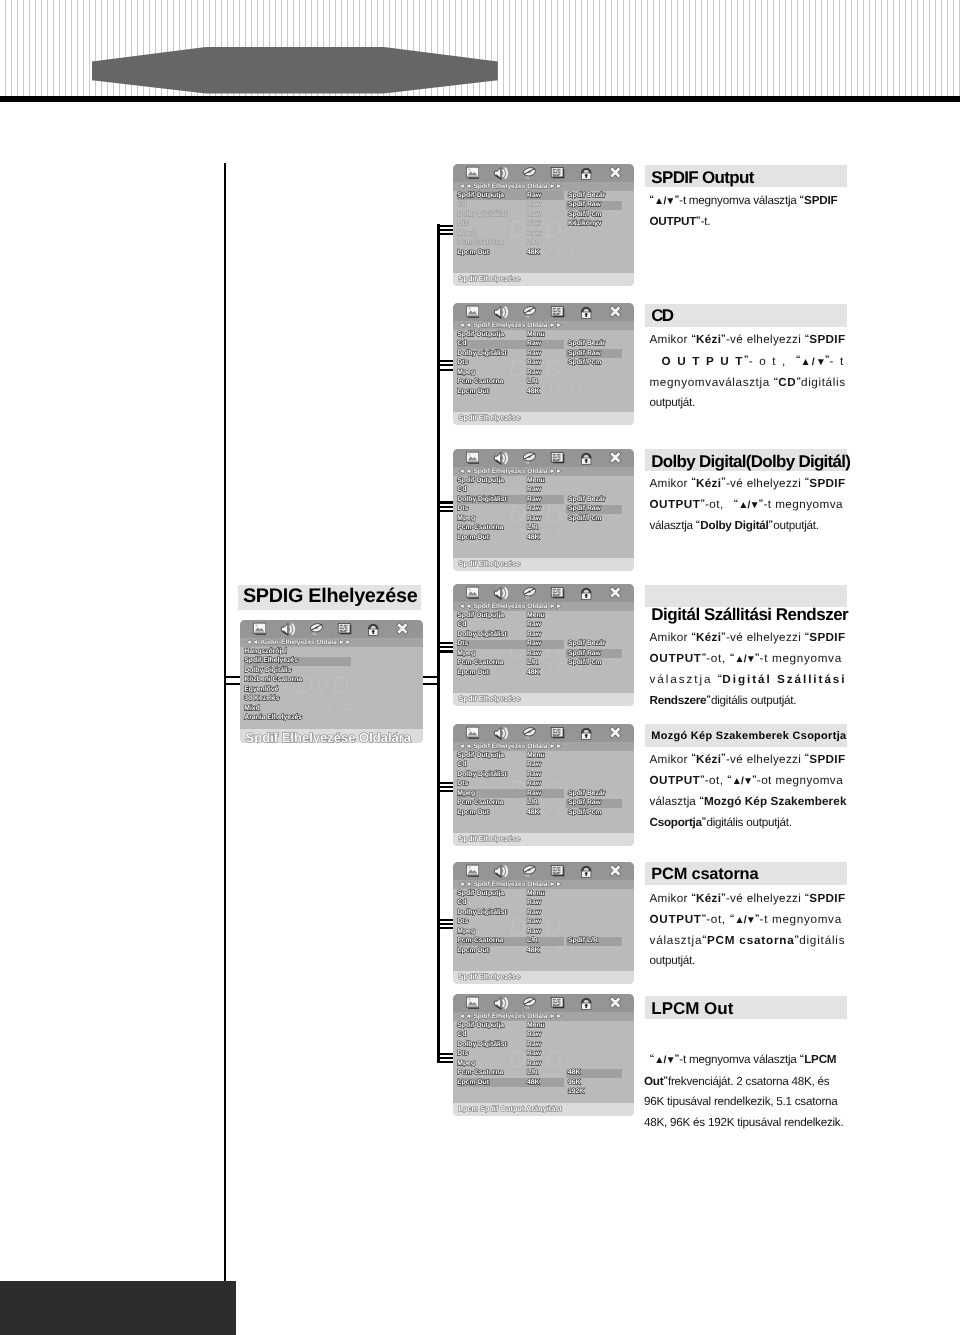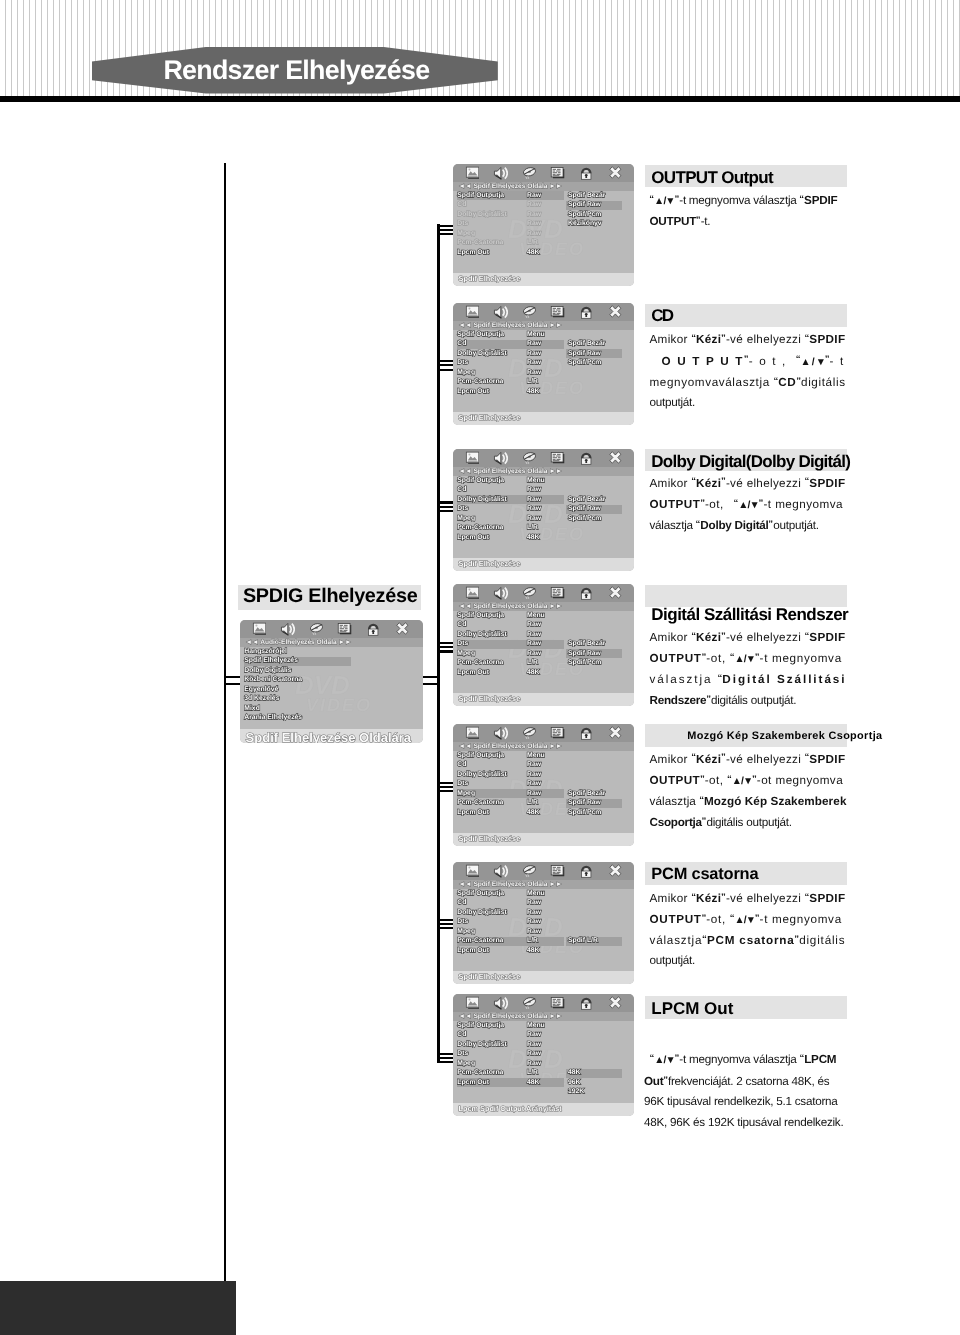--- a/index.html
+++ b/index.html
@@ -60,21 +60,20 @@
     paint-order:stroke fill;white-space:nowrap;}
 </style>
 </head>
 <body>
 
 <div class="page">
 
   <div class="stripes"></div>
   <div class="hdr-rule"></div>
   <div class="banner"></div>
-  <div class="banner-txt">Rendszer Elhelyezése</div>
 
   <div id="diagram">
       <div class="vline" style="left:223.8px;top:163px;width:2.5px;height:1119px;"></div>
       <div class="vline" style="left:437.3px;top:224px;width:2.4px;height:838px;"></div>
       <div class="hline" style="left:437.3px;top:224.5px;height:2.2px;width:16.19999999999999px;"></div>
       <div class="hline" style="left:437.3px;top:228.85px;height:2.2px;width:16.19999999999999px;"></div>
       <div class="hline" style="left:437.3px;top:233.2px;height:2.2px;width:16.19999999999999px;"></div>
       <div class="hline" style="left:437.3px;top:359.8px;height:2.2px;width:16.19999999999999px;"></div>
       <div class="hline" style="left:437.3px;top:364.15000000000003px;height:2.2px;width:16.19999999999999px;"></div>
       <div class="hline" style="left:437.3px;top:368.5px;height:2.2px;width:16.19999999999999px;"></div>
@@ -578,21 +577,21 @@
         <div class="txt" style="left:4.3px;top:38.1px;font-size:6.8px;">Spdif Elhelyezés</div>
         <div class="txt" style="left:4.3px;top:47.6px;font-size:6.8px;">Dolby  Digitális</div>
         <div class="txt" style="left:4.3px;top:57.1px;font-size:6.8px;">Közbeni  Csatorna</div>
         <div class="txt" style="left:4.3px;top:66.6px;font-size:6.8px;">Egyenlővé</div>
         <div class="txt" style="left:4.3px;top:76.1px;font-size:6.8px;">3d  Kezelés</div>
         <div class="txt" style="left:4.3px;top:85.6px;font-size:6.8px;">Mixd</div>
         <div class="txt" style="left:4.3px;top:95.1px;font-size:6.8px;">Arania  Elhelyezés</div>
         <div class="bot" style="left:5.6px;top:111px;font-size:13px;">Spdif   Elhelyezése  Oldalára</div>
       </div>
       <div class="sec-titlebar" style="left:644.8px;top:164.5px;width:202.5px;height:22.3px;"></div>
-      <div class="sec-title" style="left:651.3px;top:169.4px;font-size:17px;letter-spacing:-0.67px;">OUTPUT Output</div>
+      <div class="sec-title" style="left:651.3px;top:169.4px;font-size:17px;letter-spacing:-0.67px;">SPDIF Output</div>
       <div class="sec-body" style="left:649.5px;top:188.6px;width:197px;">
         <div class="bl"><q>“</q><b class="ar">▲/▼</b><q>”</q>-t megnyomva választja <q>“</q><b>SPDIF</b></div>
         <div class="bl"><b>OUTPUT</b><q>”</q>-t.</div>
       </div>
       <div class="sec-titlebar" style="left:644.8px;top:303.8px;width:202.5px;height:23px;"></div>
       <div class="sec-title" style="left:651.3px;top:306.90000000000003px;font-size:17px;letter-spacing:-1.78px;">CD</div>
       <div class="sec-body" style="left:649.5px;top:328.2px;width:197px;">
         <div class="bl" style="letter-spacing: 0.318655px;"><span style="white-space: nowrap;">Amikor <q>“</q><b>Kézi</b><q>”</q>-vé elhelyezzi <q>“</q><b>SPDIF</b></span></div>
         <div class="bl" style="letter-spacing: 1.67708px;"><span style="white-space: nowrap; padding-left: 12px;"><b>O U T P U T</b><q>”</q>- o t ,  <q>“</q><b class="ar">▲ / ▼</b><q>”</q>- t</span></div>
         <div class="bl" style="letter-spacing: 0.621472px;"><span style="white-space: nowrap;">megnyomvaválasztja <q>“</q><b>CD</b><q>”</q>digitális</span></div>
@@ -607,21 +606,21 @@
       </div>
       <div class="sec-titlebar" style="left:644.8px;top:585px;width:202.5px;height:21.5px;"></div>
       <div class="sec-title" style="left:651.3px;top:605.6px;font-size:17px;letter-spacing:-0.51px;">Digitál Szállitási Rendszer</div>
       <div class="sec-body" style="left:649.5px;top:625.8px;width:197px;">
         <div class="bl" style="letter-spacing: 0.318655px;"><span style="white-space: nowrap;">Amikor <q>“</q><b>Kézi</b><q>”</q>-vé elhelyezzi <q>“</q><b>SPDIF</b></span></div>
         <div class="bl" style="letter-spacing: 0.68471px;"><span style="white-space: nowrap;"><b>OUTPUT</b><q>”</q>-ot, <q>“</q><b class="ar">▲/▼</b><q>”</q>-t megnyomva</span></div>
         <div class="bl" style="letter-spacing: 1.95257px;"><span style="white-space: nowrap;">választja <q>“</q><b>Digitál Szállitási</b></span></div>
         <div class="bl"><b>Rendszere</b><q>”</q>digitális outputját.</div>
       </div>
       <div class="sec-titlebar" style="left:644.8px;top:724px;width:202.5px;height:23px;"></div>
-      <div class="sec-title" style="left:651.3px;top:731.4px;font-size:10.9px;letter-spacing:0.34px;margin-left:36px;">Mozgó Kép Szakemberek Csoportja</div>
+      <div class="sec-title" style="left:651.3px;top:731.4px;font-size:10.9px;letter-spacing:0.34px;">Mozgó Kép Szakemberek Csoportja</div>
       <div class="sec-body" style="left:649.5px;top:747.4px;width:197px;">
         <div class="bl" style="letter-spacing: 0.318655px;"><span style="white-space: nowrap;">Amikor <q>“</q><b>Kézi</b><q>”</q>-vé elhelyezzi <q>“</q><b>SPDIF</b></span></div>
         <div class="bl" style="letter-spacing: 0.436961px;"><span style="white-space: nowrap;"><b>OUTPUT</b><q>”</q>-ot, <q>“</q><b class="ar">▲/▼</b><q>”</q>-ot megnyomva</span></div>
         <div class="bl" style="letter-spacing: 0.108367px;"><span style="white-space: nowrap;">választja <q>“</q><b>Mozgó Kép Szakemberek</b></span></div>
         <div class="bl"><b>Csoportja</b><q>”</q>digitális outputját.</div>
       </div>
       <div class="sec-titlebar" style="left:644.8px;top:862.2px;width:202.5px;height:23px;"></div>
       <div class="sec-title" style="left:651.3px;top:865.7px;font-size:16.4px;letter-spacing:-0.19px;">PCM csatorna</div>
       <div class="sec-body" style="left:649.5px;top:886.8px;width:197px;">
         <div class="bl" style="letter-spacing: 0.318655px;"><span style="white-space: nowrap;">Amikor <q>“</q><b>Kézi</b><q>”</q>-vé elhelyezzi <q>“</q><b>SPDIF</b></span></div>

